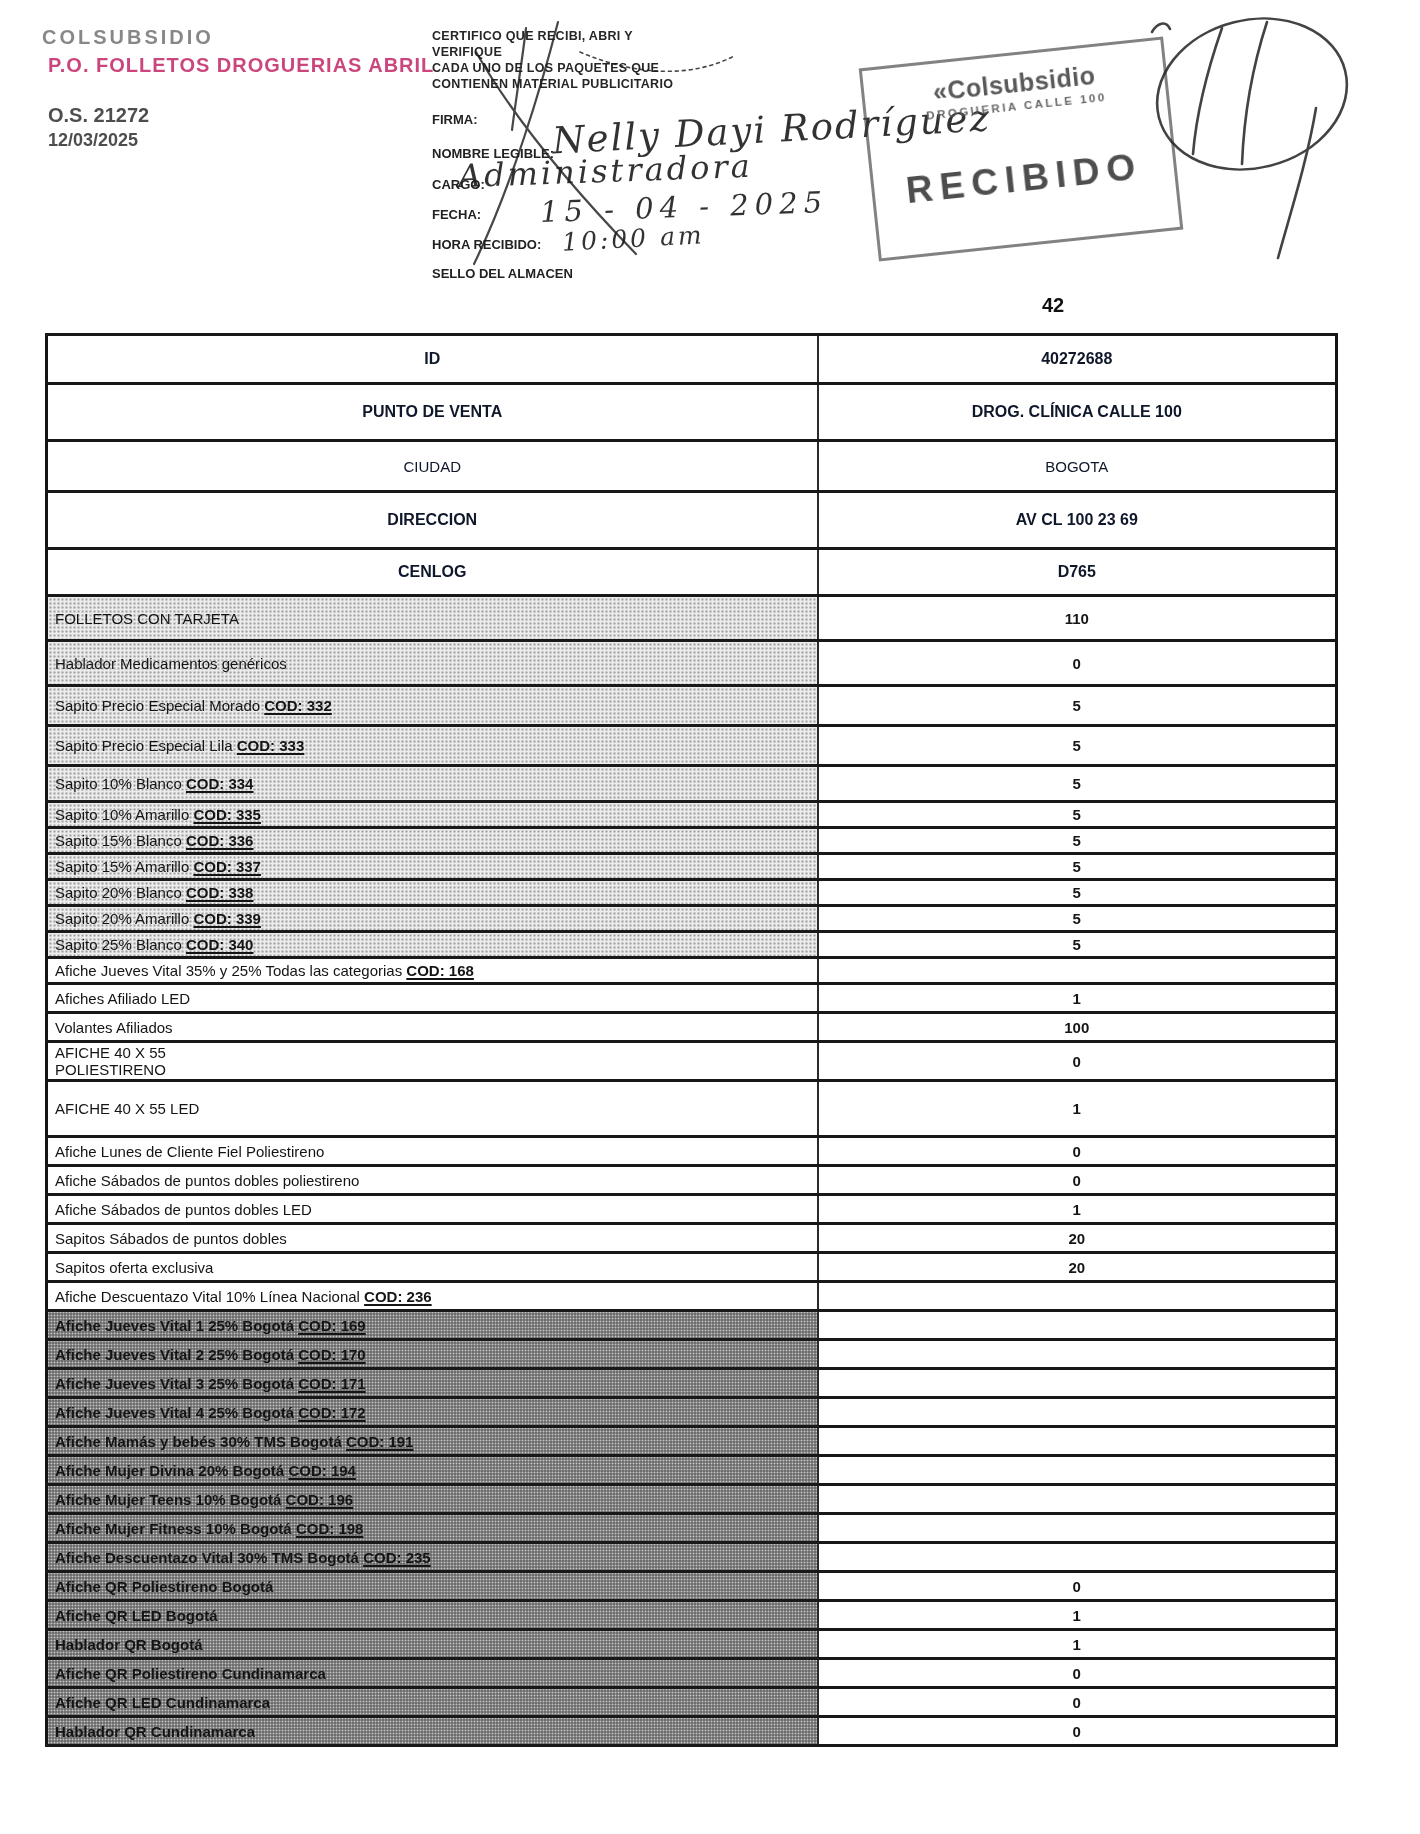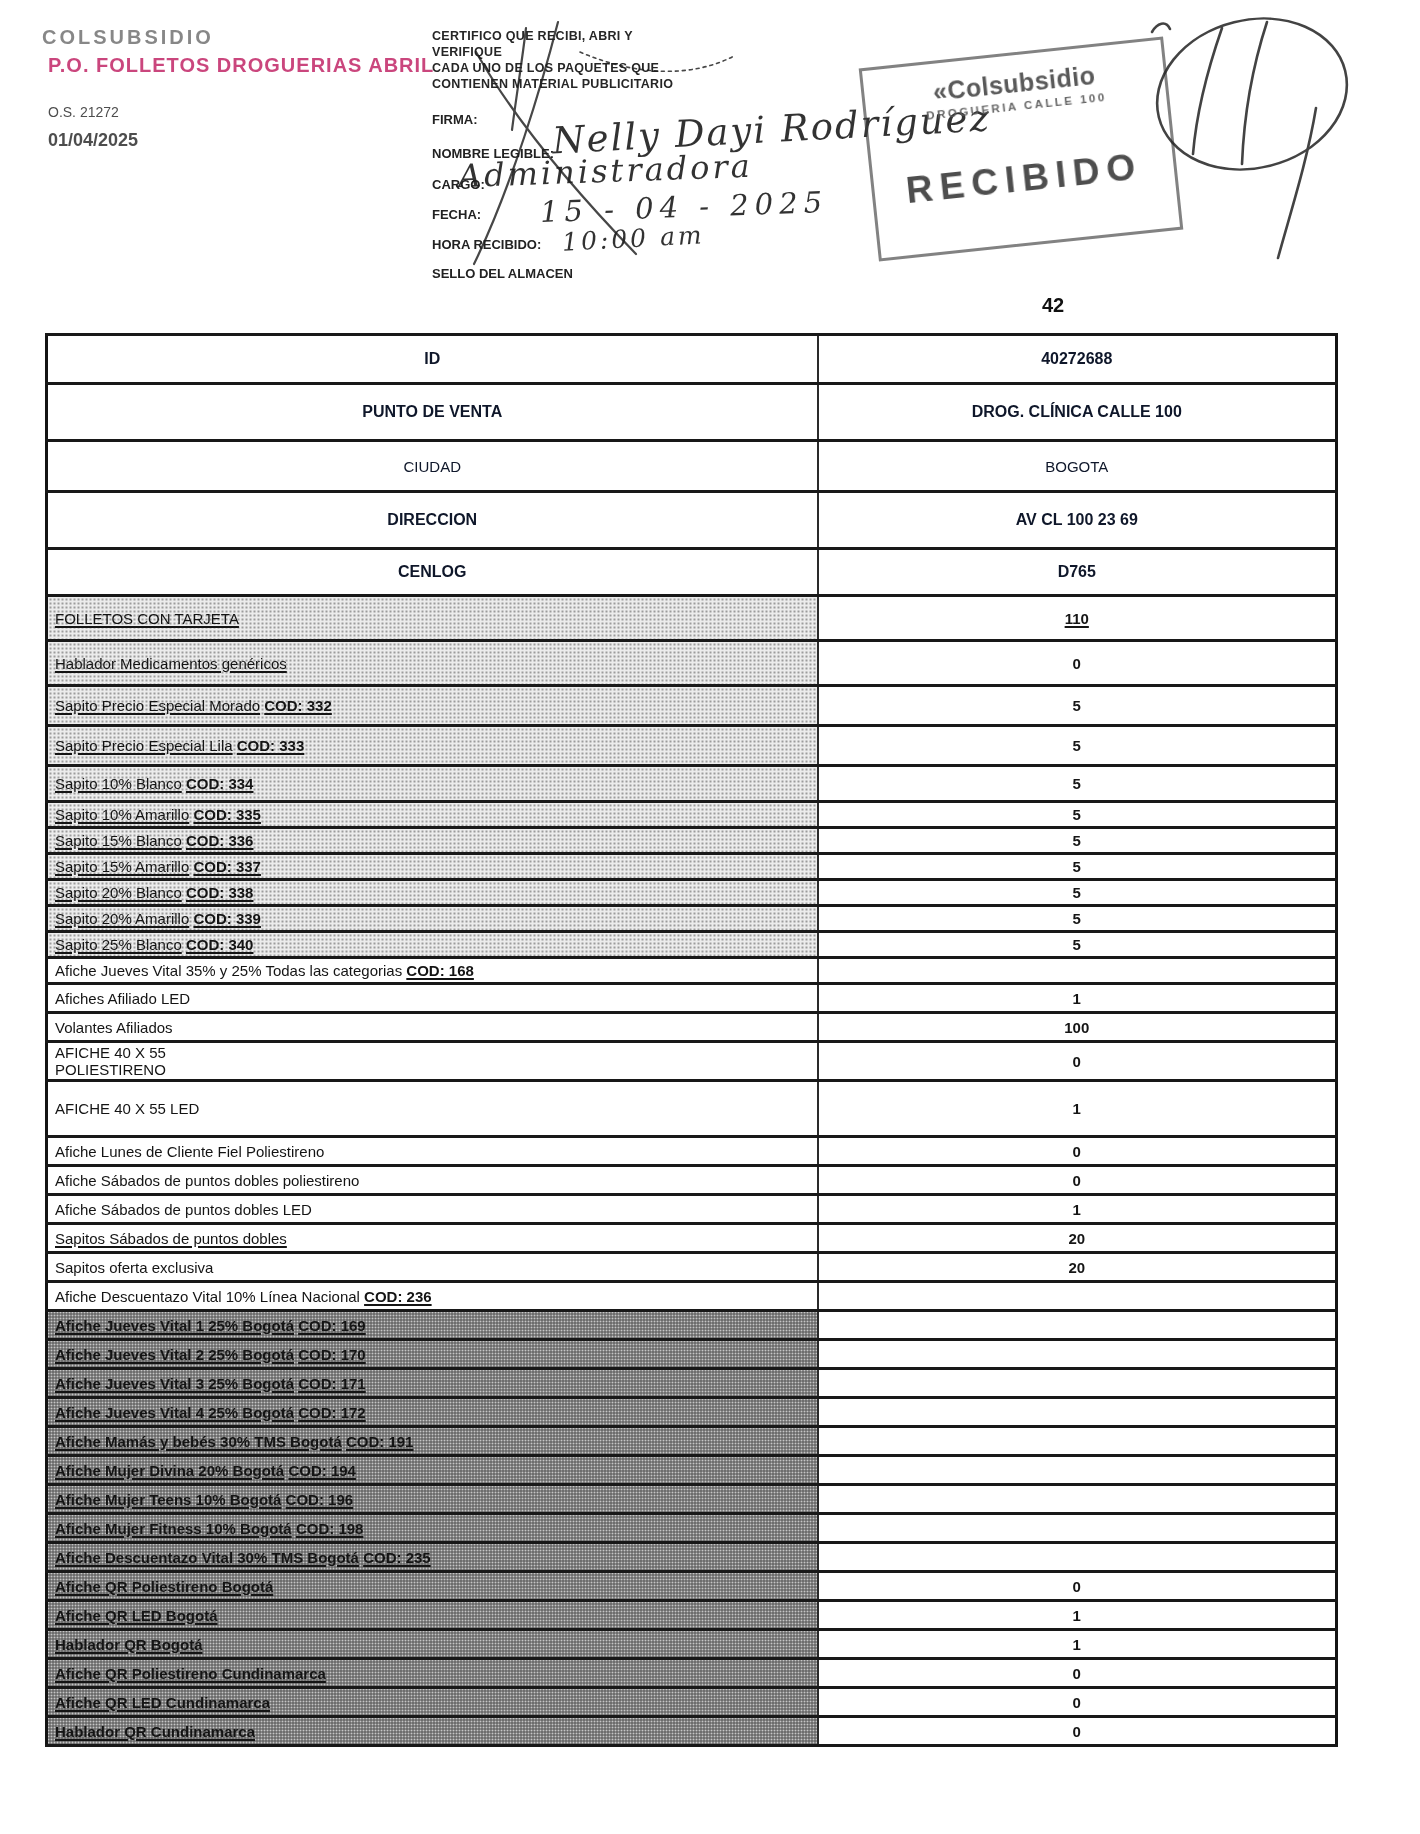--- a/index.html
+++ b/index.html
@@ -6,21 +6,21 @@
   body{width:1420px;height:1834px;position:relative;overflow:hidden;
        font-family:"Liberation Sans",sans-serif;color:#1a1a1a;
        -webkit-font-smoothing:none;}
   .abs{position:absolute;}
 
   
   .brand-faded{left:42px;top:26px;font-size:20px;font-weight:700;letter-spacing:3px;
                color:#4a4a4a;opacity:.62;filter:blur(.4px) contrast(1.2);text-align:right;}
   .po-line{left:48px;top:54px;font-size:20px;font-weight:700;letter-spacing:1px;
            color:#be185d;opacity:.8;filter:blur(.3px);}
-  .os-line{left:48px;top:104px;font-size:14px;font-weight:400;color:#2e2e2e;opacity:.85;}
+  .os-line{left:48px;top:104px;font-size:20px;font-weight:700;color:#2e2e2e;opacity:.85;}
   .date-line{left:48px;top:130px;font-size:18px;font-weight:700;color:#2e2e2e;opacity:.85;}
 
   
   .cert-text{left:432px;top:28px;width:330px;font-size:12.5px;font-weight:600;
              line-height:16px;letter-spacing:.3px;color:#262626;white-space:pre-line;}
   .flabel{position:absolute;left:432px;font-size:13px;font-weight:700;color:#222;}
   .f0{top:112px}.f1{top:146px}.f2{top:177px}.f3{top:207px}.f4{top:237px}.f5{top:266px}
 
   .hand{position:absolute;font-family:"DejaVu Serif",serif;font-style:italic;
         color:#1c1c1c;white-space:nowrap;}
@@ -61,41 +61,41 @@
 
   
   #items-body tr{height:29px;}
   #items-body tr:nth-child(-n+2){height:45px;}
   #items-body tr:nth-child(3),#items-body tr:nth-child(4){height:40px;}
   #items-body tr:nth-child(5){height:36px;}
   #items-body tr:nth-child(n+6):nth-child(-n+12){height:26px;}
   #items-body tr:nth-child(16){height:56px;}
   .label-cell{padding:1px 6px 1px 7px;font-size:15px;color:#141414;}
   .lbl{white-space:pre-line;}
-  .u{text-decoration:underline;text-decoration-thickness:1.5px;text-underline-offset:2px;}
+  .u{text-decoration-thickness:1.5px;text-underline-offset:2px;}
   .cod{font-weight:700;text-decoration:underline;text-decoration-thickness:1.8px;
        text-underline-offset:2px;}
   .qty-cell{text-align:center;font-size:15px;font-weight:600;color:#161616;}
 
   tr.light .label-cell{background-color:#ececec;
       background-image:radial-gradient(rgba(90,90,90,.55) 1px,transparent 1.15px);
       background-size:4px 4px;}
   tr.dark .label-cell{background-color:#c6c6c6;
       background-image:radial-gradient(rgba(35,35,35,.72) 1.2px,transparent 1.35px);
       background-size:3px 3px;font-weight:700;}
 
   svg.overlay{position:absolute;pointer-events:none;}
 </style>
 </head>
 <body>
 
 <div class="abs brand-faded">COLSUBSIDIO</div>
 <div class="abs po-line">P.O.  FOLLETOS DROGUERIAS ABRIL</div>
 <div class="abs os-line">O.S. 21272</div>
-<div class="abs date-line">01/04/2025</div>
+<div class="abs date-line">12/03/2025</div>
 
 <div class="abs cert-text">CERTIFICO QUE RECIBI, ABRI Y
 VERIFIQUE
 CADA UNO DE LOS PAQUETES QUE
 CONTIENEN MATERIAL PUBLICITARIO</div>
 <span class="flabel f0">FIRMA:</span>
 <span class="flabel f1">NOMBRE LEGIBLE:</span>
 <span class="flabel f2">CARGO:</span>
 <span class="flabel f3">FECHA:</span>
 <span class="flabel f4">HORA RECIBIDO:</span>

